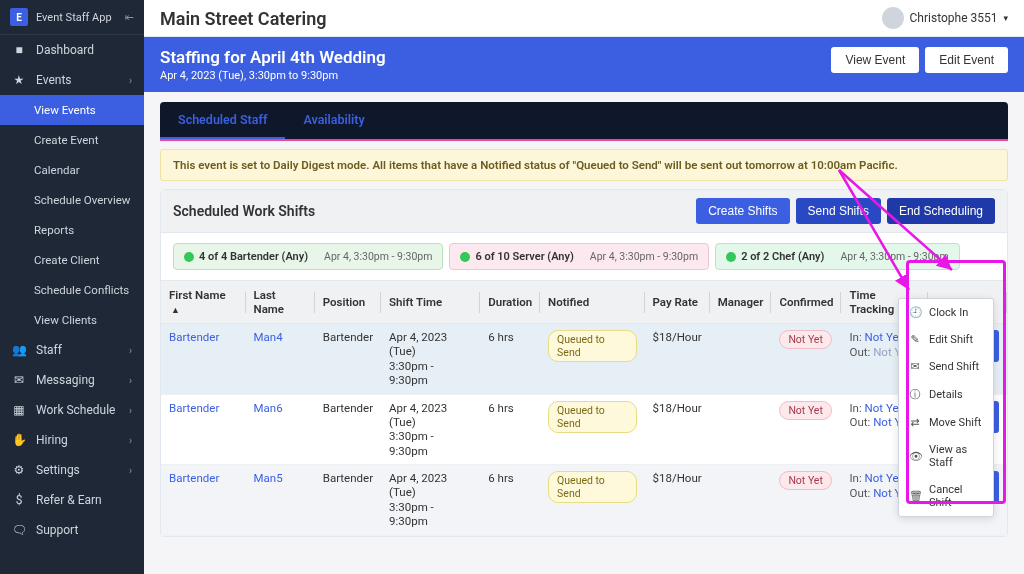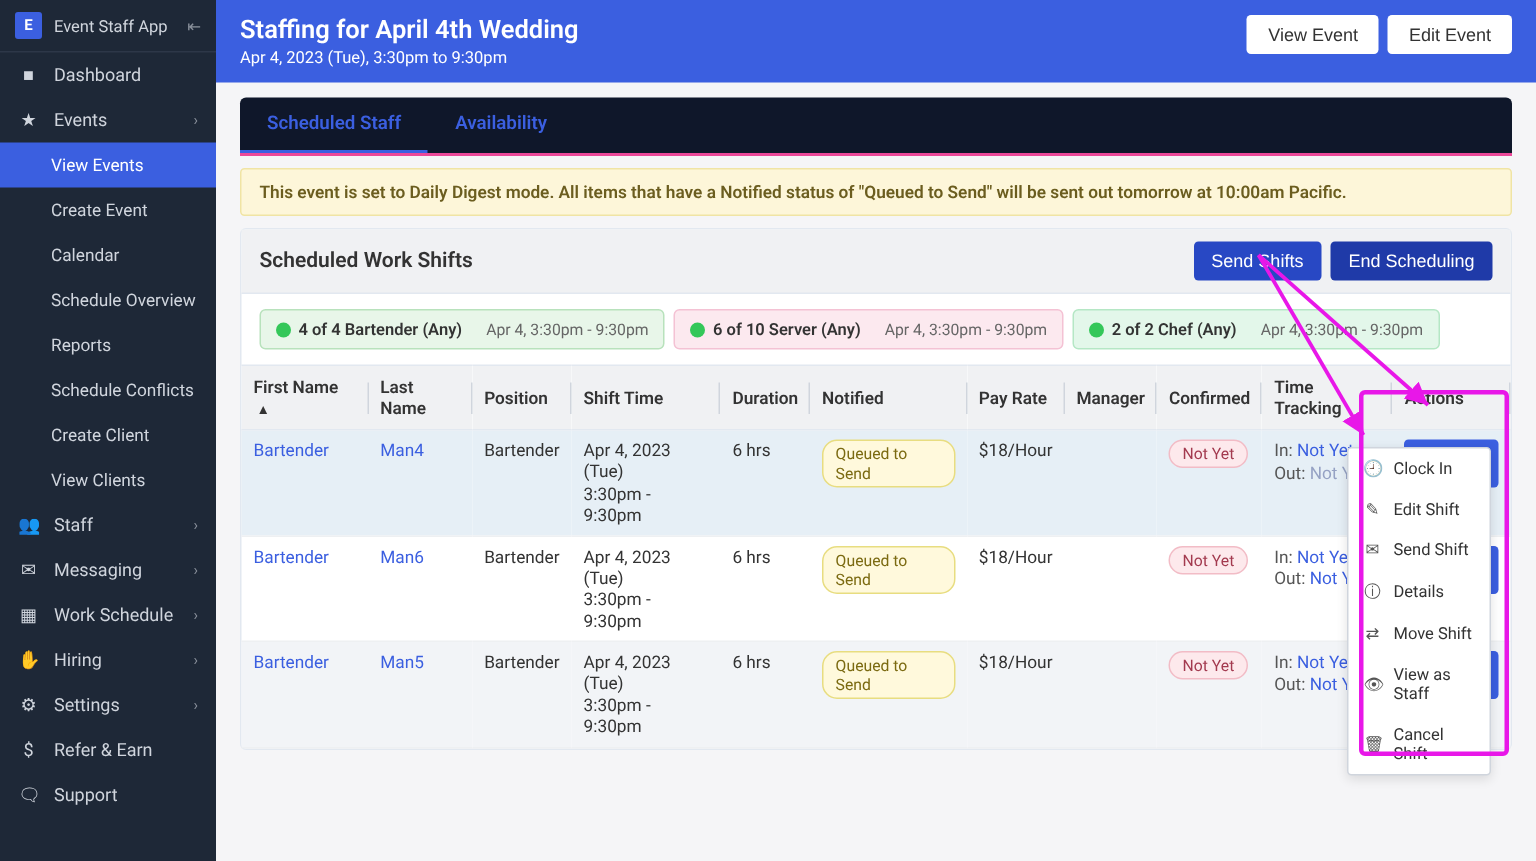--- a/index.html
+++ b/index.html
@@ -111,22 +111,22 @@
         <div class="side-item">
           <span class="side-icon">★</span>
           <span>Events</span>
           <span class="side-chev">›</span>
         </div>
         <div class="side-sub active">View Events</div>
         <div class="side-sub">Create Event</div>
         <div class="side-sub">Calendar</div>
         <div class="side-sub">Schedule Overview</div>
         <div class="side-sub">Reports</div>
+        <div class="side-sub">Create Client</div>
         <div class="side-sub">Schedule Conflicts</div>
-        <div class="side-sub">Create Client</div>
         <div class="side-sub">View Clients</div>
         <div class="side-item">
           <span class="side-icon">👥</span>
           <span>Staff</span>
           <span class="side-chev">›</span>
         </div>
         <div class="side-item">
           <span class="side-icon">✉</span>
           <span>Messaging</span>
           <span class="side-chev">›</span>
@@ -152,20 +152,28 @@
         </div>
         <div class="side-item">
           <span class="side-icon">🗨</span>
           <span>Support</span>
         </div>
       </div>
   </nav>
 
   <div class="main" style="position:relative;">
 
+    <div class="topbar">
+      <div class="topbar-title">Main Street Catering</div>
+      <div class="topbar-right">
+        <div class="avatar"></div>
+        <span>Christophe 3551</span>
+        <span style="font-size:9px;">▾</span>
+      </div>
+    </div>
 
     <div class="page-header">
       <div>
         <h2>Staffing for April 4th Wedding</h2>
         <div class="datetime">Apr 4, 2023 (Tue), 3:30pm to 9:30pm</div>
       </div>
       <div class="page-header-actions">
         <button class="btn-white">View Event</button>
         <button class="btn-white">Edit Event</button>
       </div>
@@ -176,20 +184,21 @@
         <div class="tab active">Scheduled Staff</div>
         <div class="tab">Availability</div>
       </div>
 
       <div class="notice">This event is set to Daily Digest mode. All items that have a Notified status of "Queued to Send" will be sent out tomorrow at 10:00am Pacific.</div>
 
       <div class="panel">
         <div class="panel-header">
           <div class="panel-title">Scheduled Work Shifts</div>
           <div class="panel-actions">
+            <button class="btn-blue">Create Shifts</button>
             <button class="btn-blue dark">Send Shifts</button>
             <button class="btn-blue darker">End Scheduling</button>
           </div>
         </div>
 
         <div class="shift-chips" id="chips">
             <div class="chip green">
               <div class="chip-top">
                 <span class="dot"></span>
                 <span>4 of 4 Bartender (Any)</span>

